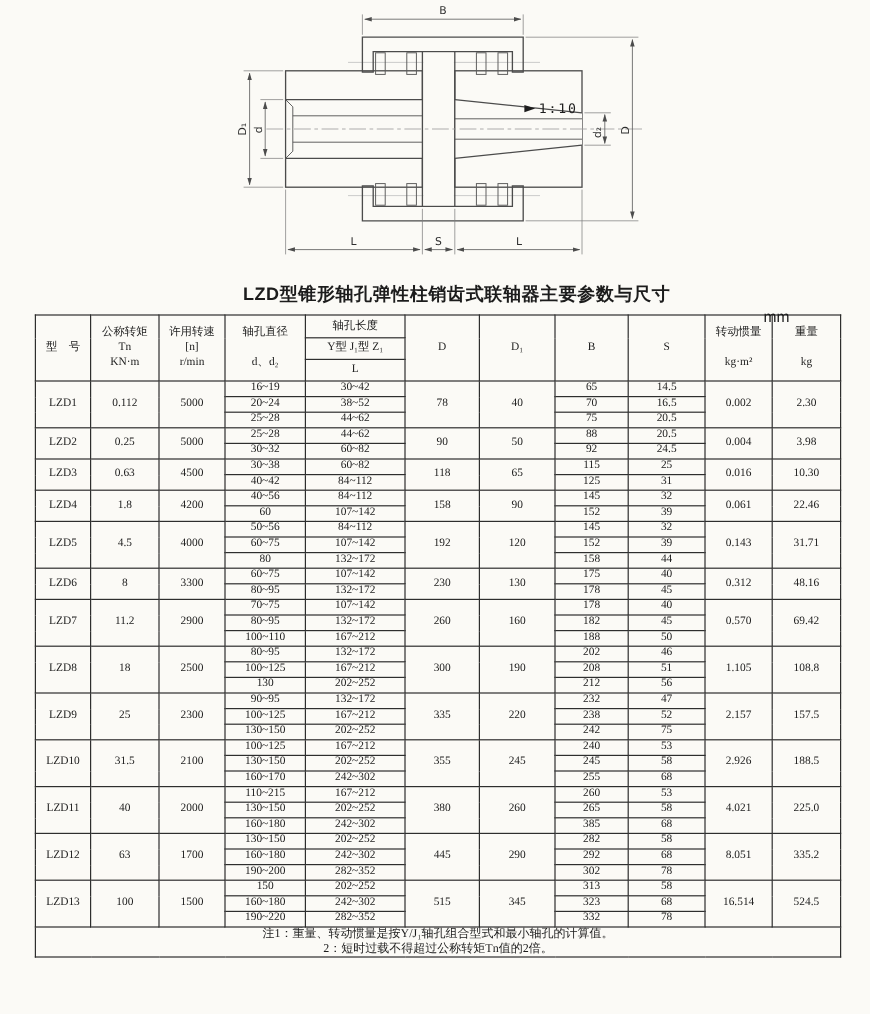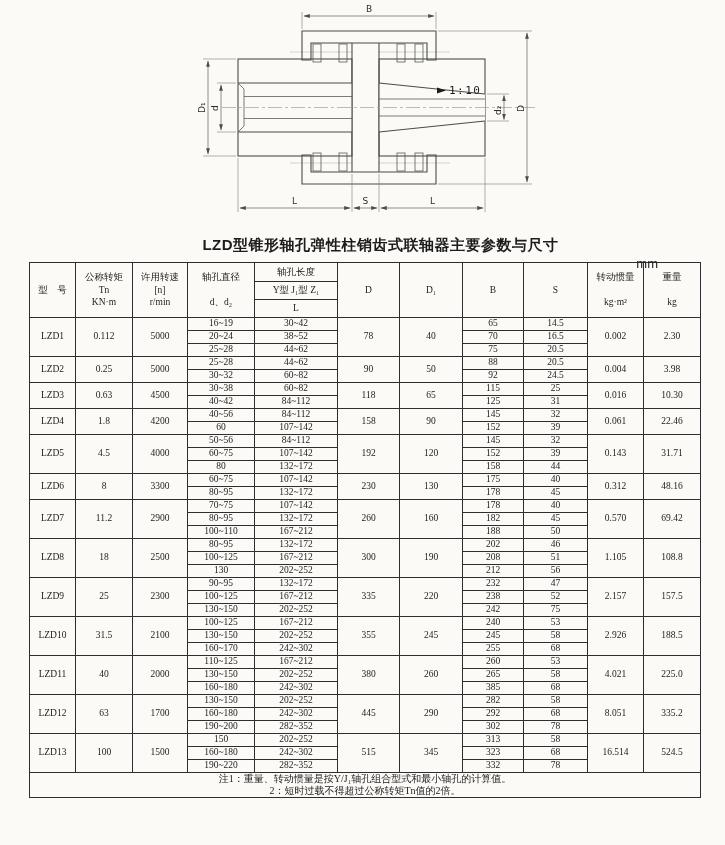--- a/index.html
+++ b/index.html
@@ -429,21 +429,21 @@
       <tr>
         <td>160~170</td>
         <td>242~302</td>
         <td>255</td>
         <td>68</td>
       </tr>
       <tr>
         <td rowspan="3">LZD11</td>
         <td rowspan="3">40</td>
         <td rowspan="3">2000</td>
-        <td>110~125</td>
+        <td>110~215</td>
         <td>167~212</td>
         <td rowspan="3">380</td>
         <td rowspan="3">260</td>
         <td>260</td>
         <td>53</td>
         <td rowspan="3">4.021</td>
         <td rowspan="3">225.0</td>
       </tr>
       <tr>
         <td>130~150</td>

